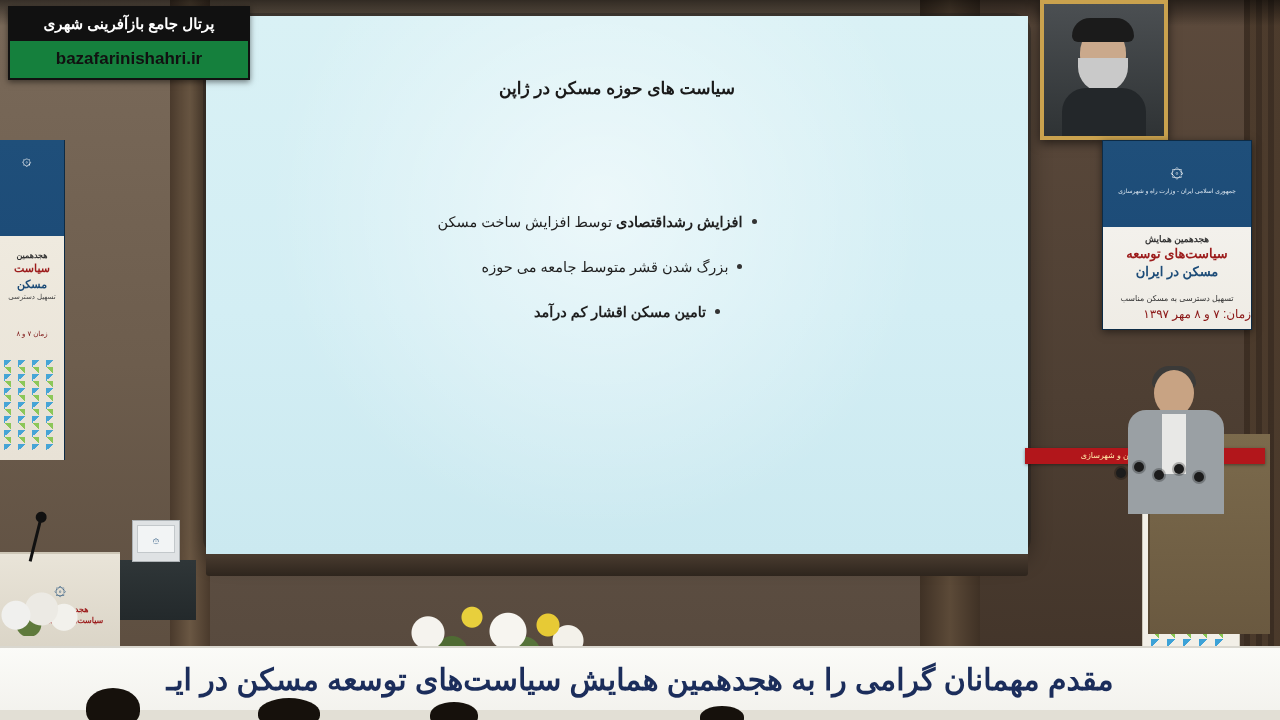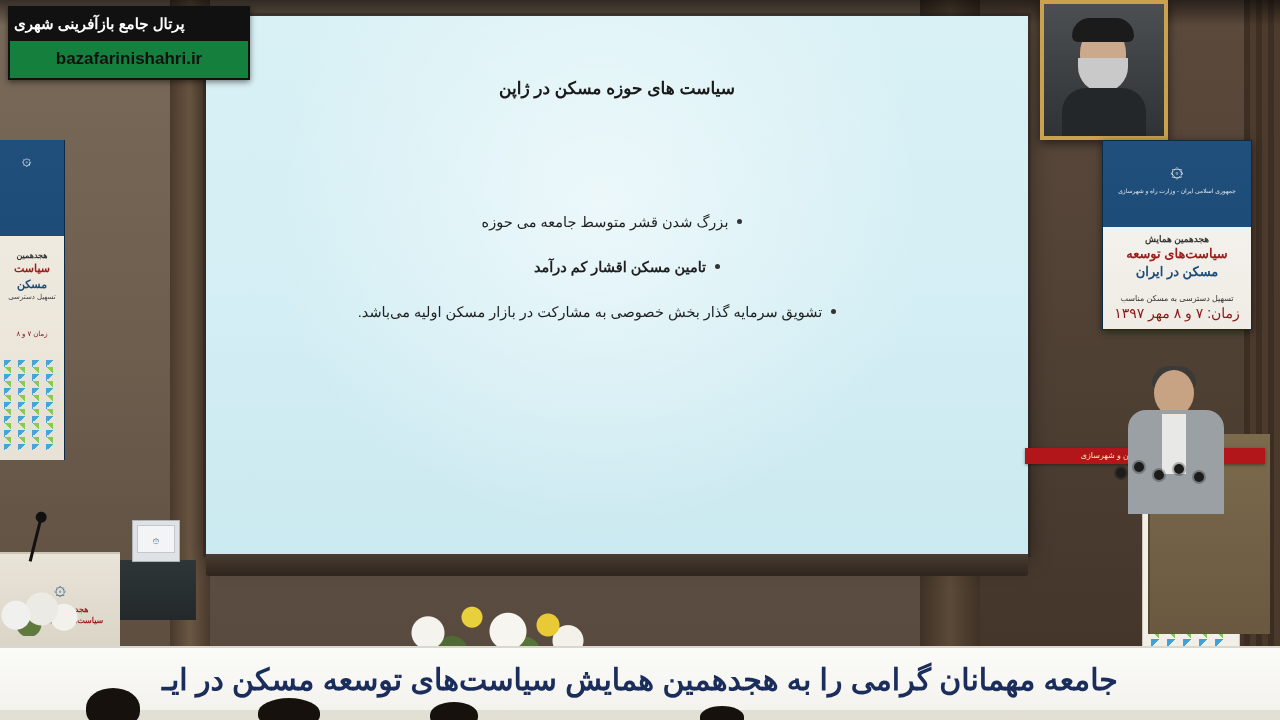--- a/index.html
+++ b/index.html
@@ -54,20 +54,21 @@
     background: linear-gradient(180deg, rgba(0,0,0,.55), rgba(0,0,0,0));
   }
 
   
   .screen-frame {
     position: absolute;
     left: 206px; top: 16px;
     width: 822px; height: 538px;
     background: #dff3f6;
     box-shadow: 0 0 0 3px rgba(30,30,30,.35), 0 6px 22px rgba(0,0,0,.45);
+    border-radius: 16px;
   }
   .screen-surface {
     position: absolute;
     inset: 0;
     background:
       radial-gradient(circle at 48% 35%, rgba(255,255,255,.55), rgba(255,255,255,0) 60%),
       linear-gradient(180deg, #d9f1f5 0%, #d3eef4 55%, #cbe9f0 100%);
     overflow: hidden;
   }
   .screen-bottom-bar {
@@ -126,21 +127,21 @@
     left: 8px; top: 6px;
     width: 238px;
     background: #fff;
     border: 2px solid #111;
     box-shadow: 0 2px 6px rgba(0,0,0,.5);
     z-index: 40;
   }
   .watermark .wm-top {
     background: #111;
     color: #fff;
-    text-align: left;
+    text-align: center;
     font-weight: bold;
     font-size: 15px;
     padding: 7px 4px 8px;
     letter-spacing: .3px;
   }
   .watermark .wm-bottom {
     background: #15803d;
     color: #111;
     text-align: center;
     font-weight: bold;
@@ -232,23 +233,22 @@
     position: absolute;
     bottom: 24px; left: 0; right: 0;
     text-align: center;
     color: #333;
     font-size: 8px;
     line-height: 1.5;
   }
   .poster .p-date {
     position: absolute;
     bottom: 8px; left: 0; right: 0;
-    text-align: center;
     color: #8a1616;
-    font-size: 14px;
+    font-size: 12px;
     margin-top: 27px;
   }
 
   
   .poster-left {
     position: absolute;
     left: 0; top: 140px;
     width: 64px; height: 320px;
     background: linear-gradient(180deg, #1f4f7a 0%, #1d4c78 30%, #efeadf 30%, #e8e2d6 100%);
     border-right: 1px solid #0d2b45;
@@ -489,35 +489,35 @@
   <div class="wood-panel right"></div>
   <div class="curtain"></div>
   <div class="ceiling-shadow"></div>
 
   <div class="screen-frame">
     <div class="screen-surface">
       <div class="slide-title">سیاست های حوزه مسکن در ژاپن</div>
 
       <div class="slide-body">
 
+        <div class="bullet-row indent-1">
+          <span class="dot"></span>
+          <span><b>افزایش رشداقتصادی</b><span> توسط افزایش ساخت مسکن</span></span>
+        </div>
 
         <div class="bullet-row indent-2">
           <span class="dot"></span>
           <span>بزرگ شدن قشر متوسط جامعه می حوزه</span>
         </div>
 
         <div class="bullet-row indent-3">
           <span class="dot"></span>
           <span><b>تامین مسکن اقشار کم درآمد</b></span>
         </div>
 
-        <div class="bullet-row indent-1">
-          <span class="dot"></span>
-          <span>تشویق سرمایه گذار بخش خصوصی به مشارکت در بازار مسکن اولیه می‌باشد.</span>
-        </div>
       </div>
     </div>
   </div>
   <div class="screen-bottom-bar"></div>
 
   <div class="portrait">
     <div class="p-bg"></div>
     <div class="p-head"></div>
     <div class="p-turban"></div>
     <div class="p-beard"></div>
@@ -588,21 +588,21 @@
     <div class="scr">
       <div class="logo">۞</div>
     </div>
   </div>
   <div class="mic-left"></div>
   <div class="flowers-left"></div>
   <div class="flowers-center"></div>
   <div class="stage-object"></div>
 
   <div class="bottom-banner">
-    <div class="bb-text">جامعه مهمانان گرامی را به هجدهمین همایش سیاست‌های توسعه مسکن در ایـ</div>
+    <div class="bb-text">مقدم مهمانان گرامی را به هجدهمین همایش سیاست‌های توسعه مسکن در ایـ</div>
     <div class="bb-strip"></div>
   </div>
   <div class="audience-head h1"></div>
   <div class="audience-head h2"></div>
   <div class="audience-head h3"></div>
   <div class="audience-head h4"></div>
 
   <div class="watermark">
     <div class="wm-top">پرتال جامع بازآفرینی شهری</div>
     <div class="wm-bottom">bazafarinishahri.ir</div>

